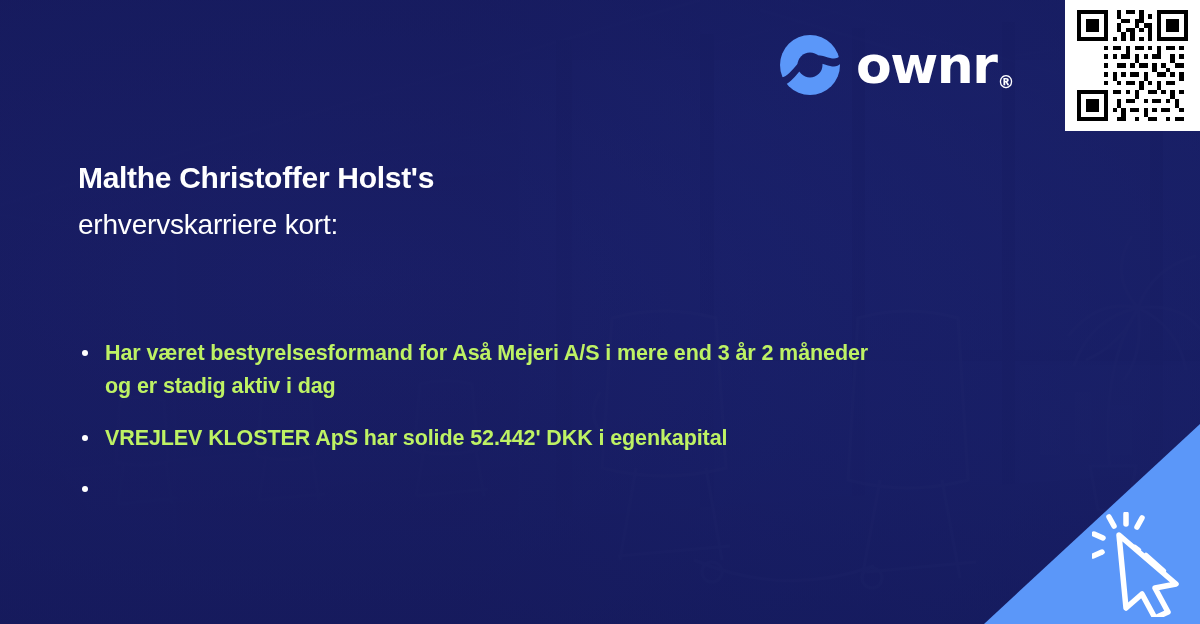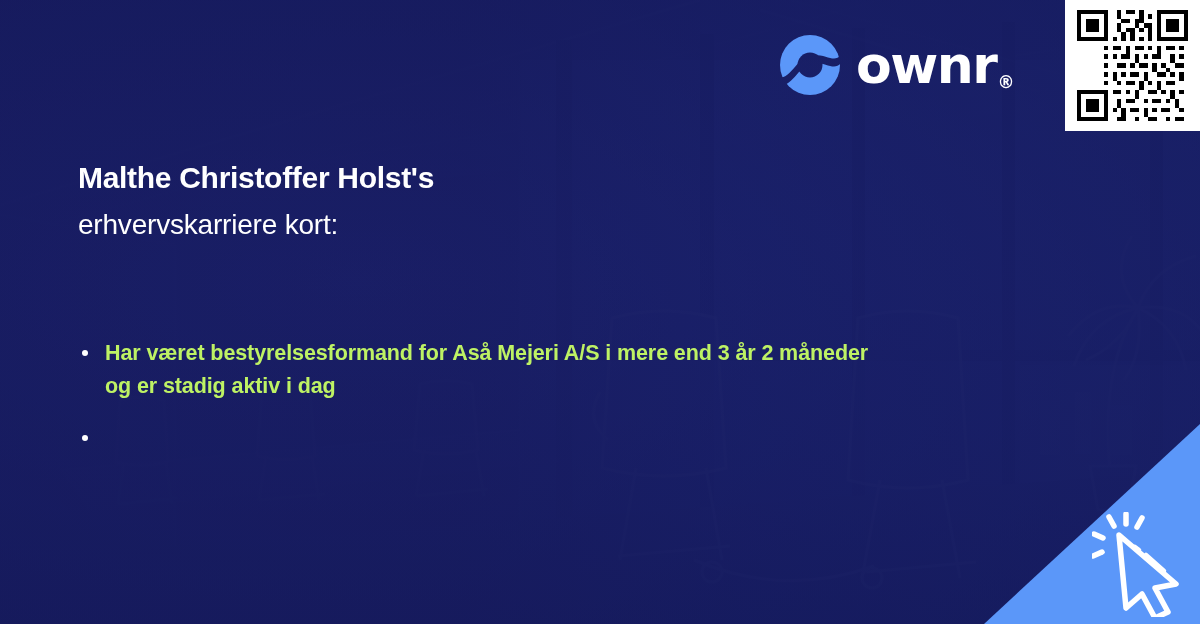--- a/index.html
+++ b/index.html
@@ -410,16 +410,20 @@
     <div class="line2">erhvervskarriere kort:</div>
   </div>
 
   <div class="bullets">
     <div class="bullet-item">
       <span class="bullet-dot"></span>
       <span>Har været bestyrelsesformand for Aså Mejeri A/S i mere end 3 år 2 måneder og er stadig aktiv i dag</span>
     </div>
     <div class="bullet-item">
       <span class="bullet-dot"></span>
+      <span>VREJLEV KLOSTER ApS har solide 52.442' DKK i egenkapital</span>
     </div>
+    <div class="bullet-item">
+      <span class="bullet-dot"></span>
+    </div>
   </div>
 
 </div>
 
 </body></html>

